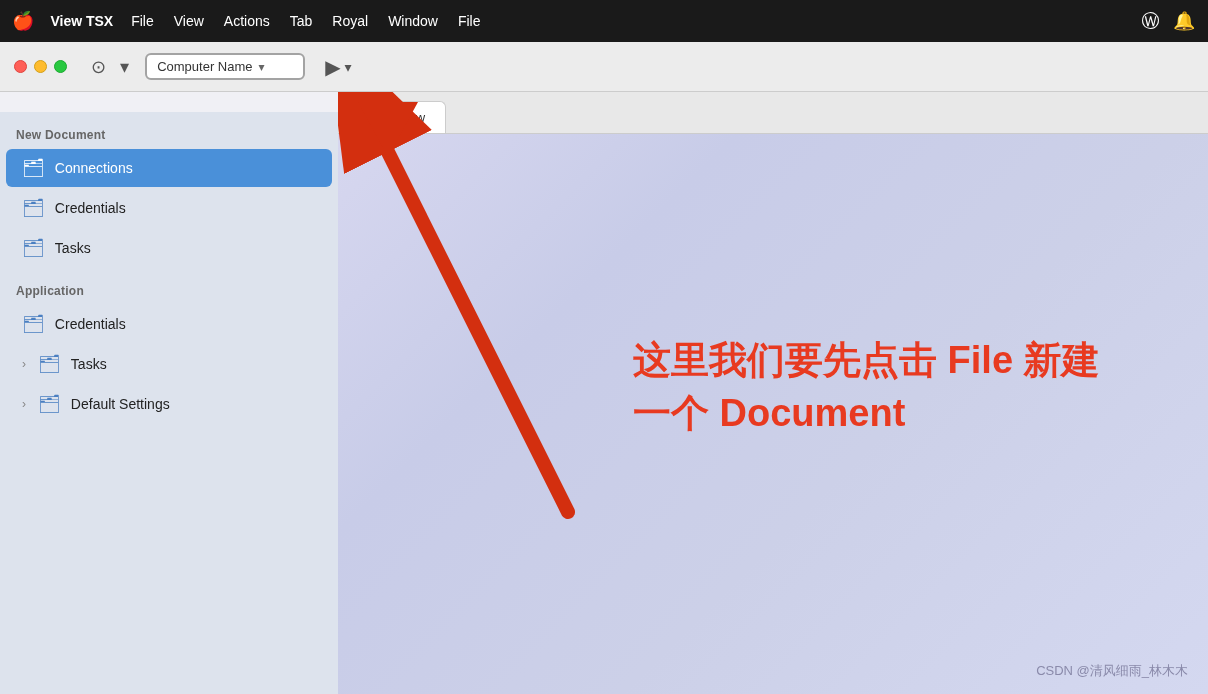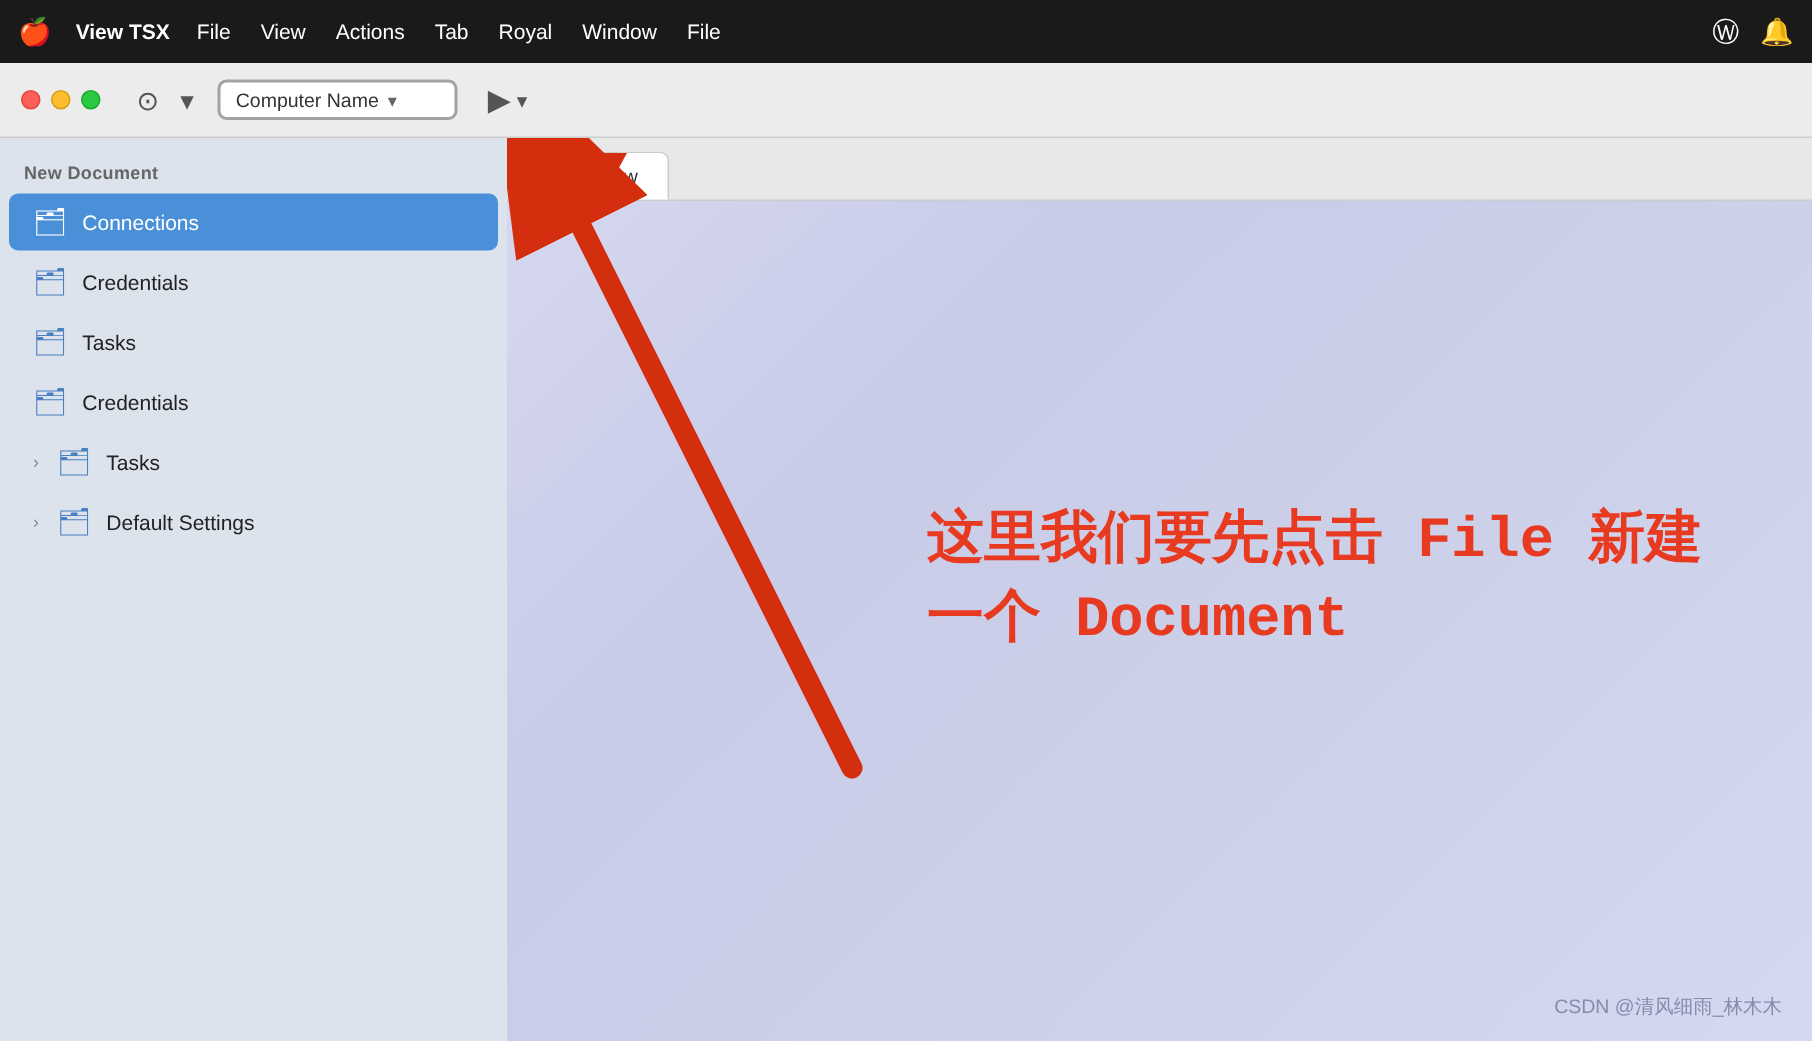--- a/index.html
+++ b/index.html
@@ -128,20 +128,21 @@
 
     
     .sidebar {
       width: 338px;
       min-width: 338px;
       background: #dde3ed;
       display: flex;
       flex-direction: column;
       padding: 0;
       overflow-y: auto;
+      margin-top: 20px;
     }
 
     
     .content-area {
       flex: 1;
       background: linear-gradient(135deg, #d8d8f0 0%, #c8cce8 30%, #ccd0e8 60%, #d4d8f0 100%);
       display: flex;
       flex-direction: column;
       position: relative;
     }
@@ -214,21 +215,20 @@
       position: absolute;
       top: 50%;
       left: 50%;
       transform: translate(-30%, -55%);
       font-size: 38px;
       font-weight: 700;
       color: #e83a20;
       line-height: 1.4;
       white-space: nowrap;
       pointer-events: none;
-      font-family: Liberation Mono, monospace;
     }
 
     
     .arrow-container {
       position: absolute;
       top: 0;
       left: 0;
       width: 100%;
       height: 100%;
       pointer-events: none;
@@ -300,20 +300,21 @@
     </div>
     <div class="sidebar-item">
       <span class="folder-icon">🗂</span>
       <span>Credentials</span>
     </div>
     <div class="sidebar-item">
       <span class="folder-icon">🗂</span>
       <span>Tasks</span>
     </div>
 
+    <div class="sidebar-section-label">Application</div>
 
     <div class="sidebar-item">
       <span class="folder-icon">🗂</span>
       <span>Credentials</span>
     </div>
     <div class="sidebar-item">
       <span class="chevron-icon">›</span>
       <span class="folder-icon">🗂</span>
       <span>Tasks</span>
     </div>

